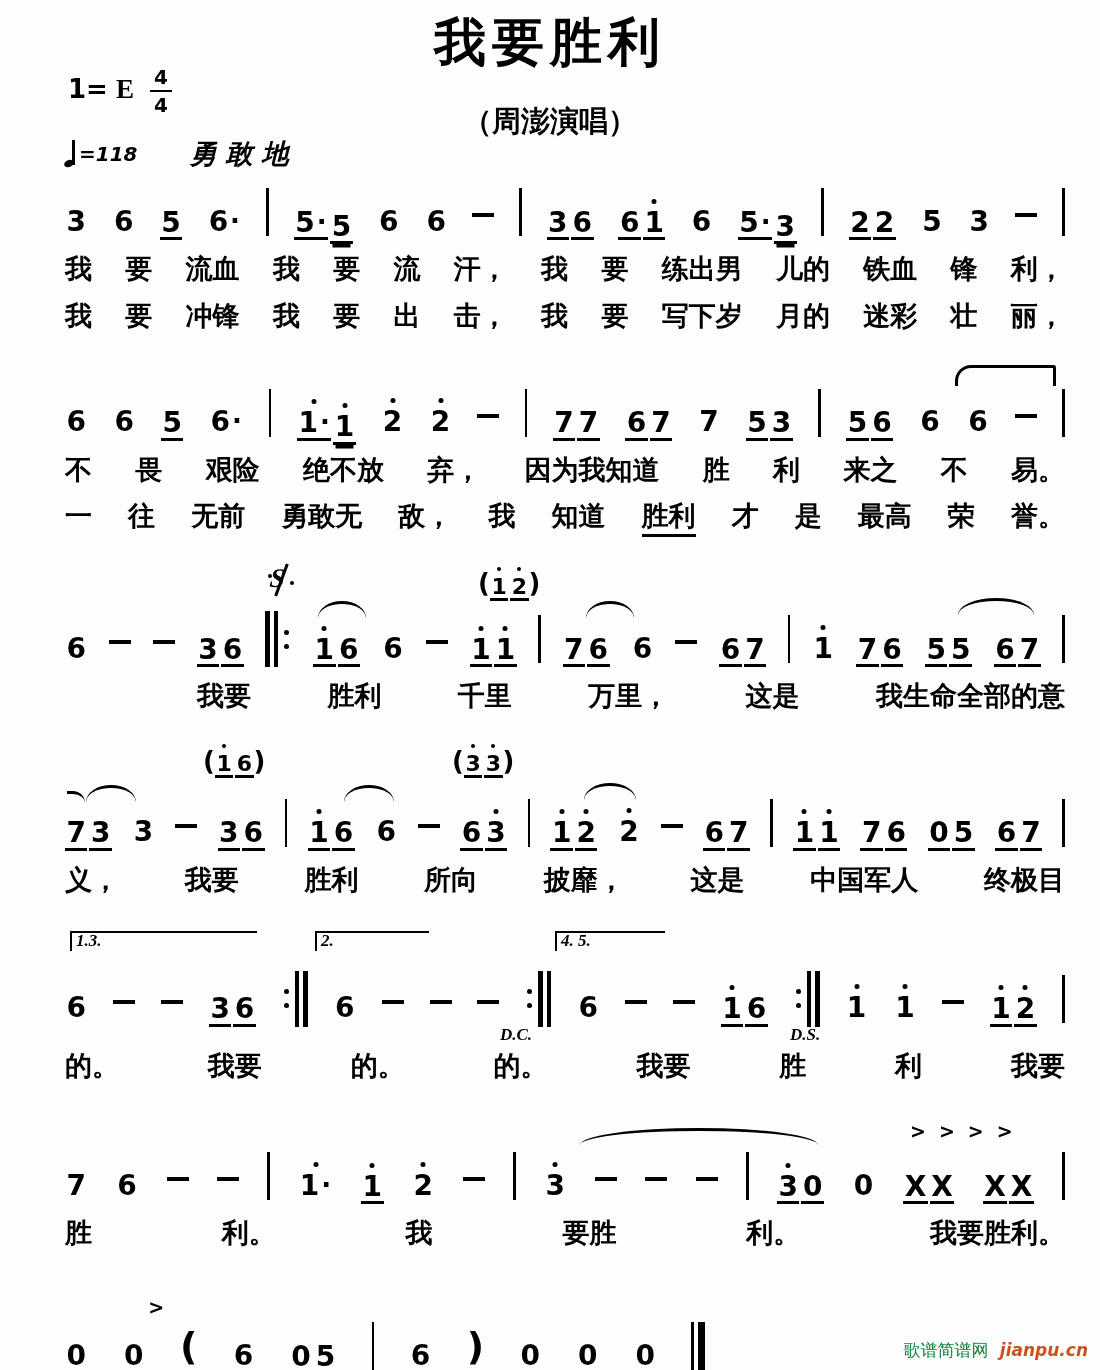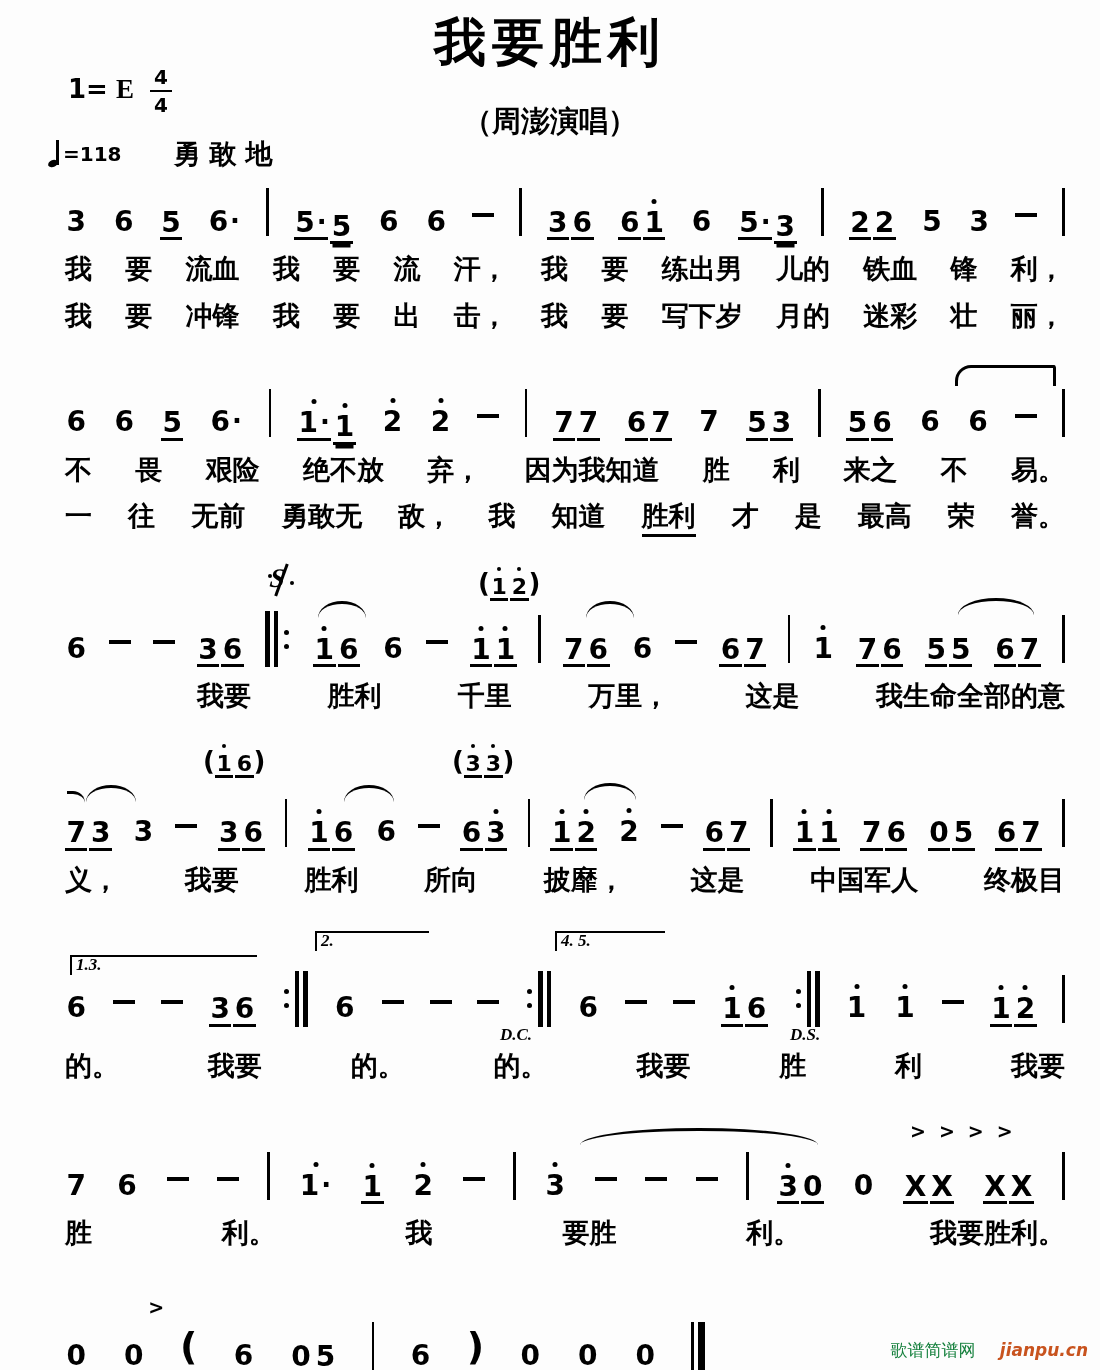--- a/index.html
+++ b/index.html
@@ -9,21 +9,21 @@
   .title{text-align:center;font-size:52px;font-weight:900;letter-spacing:6px;margin:0;padding-top:8px;}
   .keyrow{position:absolute;left:68px;top:74px;display:flex;align-items:flex-start;gap:8px;
           font-size:26px;font-weight:bold;}
   .keyval{font-family:"Liberation Serif",serif;font-weight:bold;font-size:27px;}
   .timesig{display:inline-flex;flex-direction:column;align-items:center;font-size:20px;font-weight:900;
            line-height:1;margin-left:8px;margin-top:-8px;}
   .tsn{border-bottom:2.5px solid #000;padding:1px 4px 3px;}
   .tsd{padding-top:3px;}
   .subtitle{position:absolute;left:0;right:0;top:102px;text-align:center;font-size:29px;font-weight:bold;}
   .credits{position:absolute;right:58px;top:98px;text-align:right;font-size:25px;font-weight:bold;line-height:42px;}
-  .temporow{position:absolute;left:48px;top:136px;display:flex;align-items:center;font-size:20px;font-weight:900;}
+  .temporow{position:absolute;left:64px;top:136px;display:flex;align-items:center;font-size:20px;font-weight:900;font-style:italic;}
   .qnote{position:relative;width:13px;height:30px;margin-right:2px;}
   .qhead{position:absolute;left:0;bottom:2px;width:10px;height:7px;background:#000;border-radius:50%;transform:rotate(-20deg);}
   .qstem{position:absolute;left:8px;top:1px;width:2.5px;height:25px;background:#000;}
   .expr{font-size:27px;font-weight:bold;margin-left:52px;letter-spacing:9px;}
   
   .music{position:absolute;left:65px;top:176px;width:1000px;}
   .system{position:relative;}
   .sys-1{padding-top:12px;margin-bottom:26px;}
   .sys-2{padding-top:30px;margin-bottom:28px;}
   .sys-3{padding-top:50px;margin-bottom:32px;}
@@ -71,21 +71,21 @@
   .sg-sl{position:absolute;left:10px;top:-2px;width:2.5px;height:34px;background:#000;transform:rotate(20deg);}
   .sg-d1,.sg-d2{position:absolute;width:4px;height:4px;border-radius:50%;background:#000;}
   .sg-d1{left:-2px;top:9px;} .sg-d2{left:20px;top:16px;}
   
   .lyric-row{display:flex;justify-content:space-between;font-size:27px;font-weight:bold;margin-top:16px;line-height:1.25;}
   .lyric-row + .lyric-row{margin-top:13px;}
   .lyr-u{border-bottom:3.5px solid #000;padding-bottom:1px;}
   
   .watermark{position:absolute;right:12px;bottom:8px;font-size:17px;}
   .wm-site{color:#15803d;}
-  .wm-domain{color:#c8531e;font-weight:bold;font-style:italic;margin-left:19px;}
+  .wm-domain{color:#c8531e;font-weight:bold;font-style:italic;margin-left:6px;}
 </style>
 </head>
 <body>
 
 <div class="sheet">
 
   <h1 class="title">我要胜利</h1>
 
   <div class="keyrow">
     <span>1=</span>
@@ -777,21 +777,21 @@
             </span>
             <span class="note u1">
               <span class="dg">2</span>
               <span class="hd"></span>
             </span>
           </span>
           <span class="barwrap">
             <span class="bl w-thin"></span>
           </span>
         </div>
-        <div class="volta ov" style="width: 185px; left: 0.5%; top: 2px; margin-top: 24px;"><span class="vl">1.3.</span></div>
+        <div class="volta ov" style="width: 185px; left: 0.5%; top: 2px;"><span class="vl">1.3.</span></div>
         <div class="volta ov" style="width: 112px; left: 25%; top: 2px;"><span class="vl">2.</span></div>
         <div class="volta ov" style="width: 108px; left: 49%; top: 2px;"><span class="vl">4. 5.</span></div>
         <div class="ovtext ov" style="left: 43.5%; top: 96px;">D.C.</div>
         <div class="ovtext ov" style="left: 72.5%; top: 96px; font-family: Liberation Serif, serif;">D.S.</div>
         <div class="lyric-row">
           <span class="lyr">的。</span>
           <span class="lyr">我要</span>
           <span class="lyr">的。</span>
           <span class="lyr">的。</span>
           <span class="lyr">我要</span>

